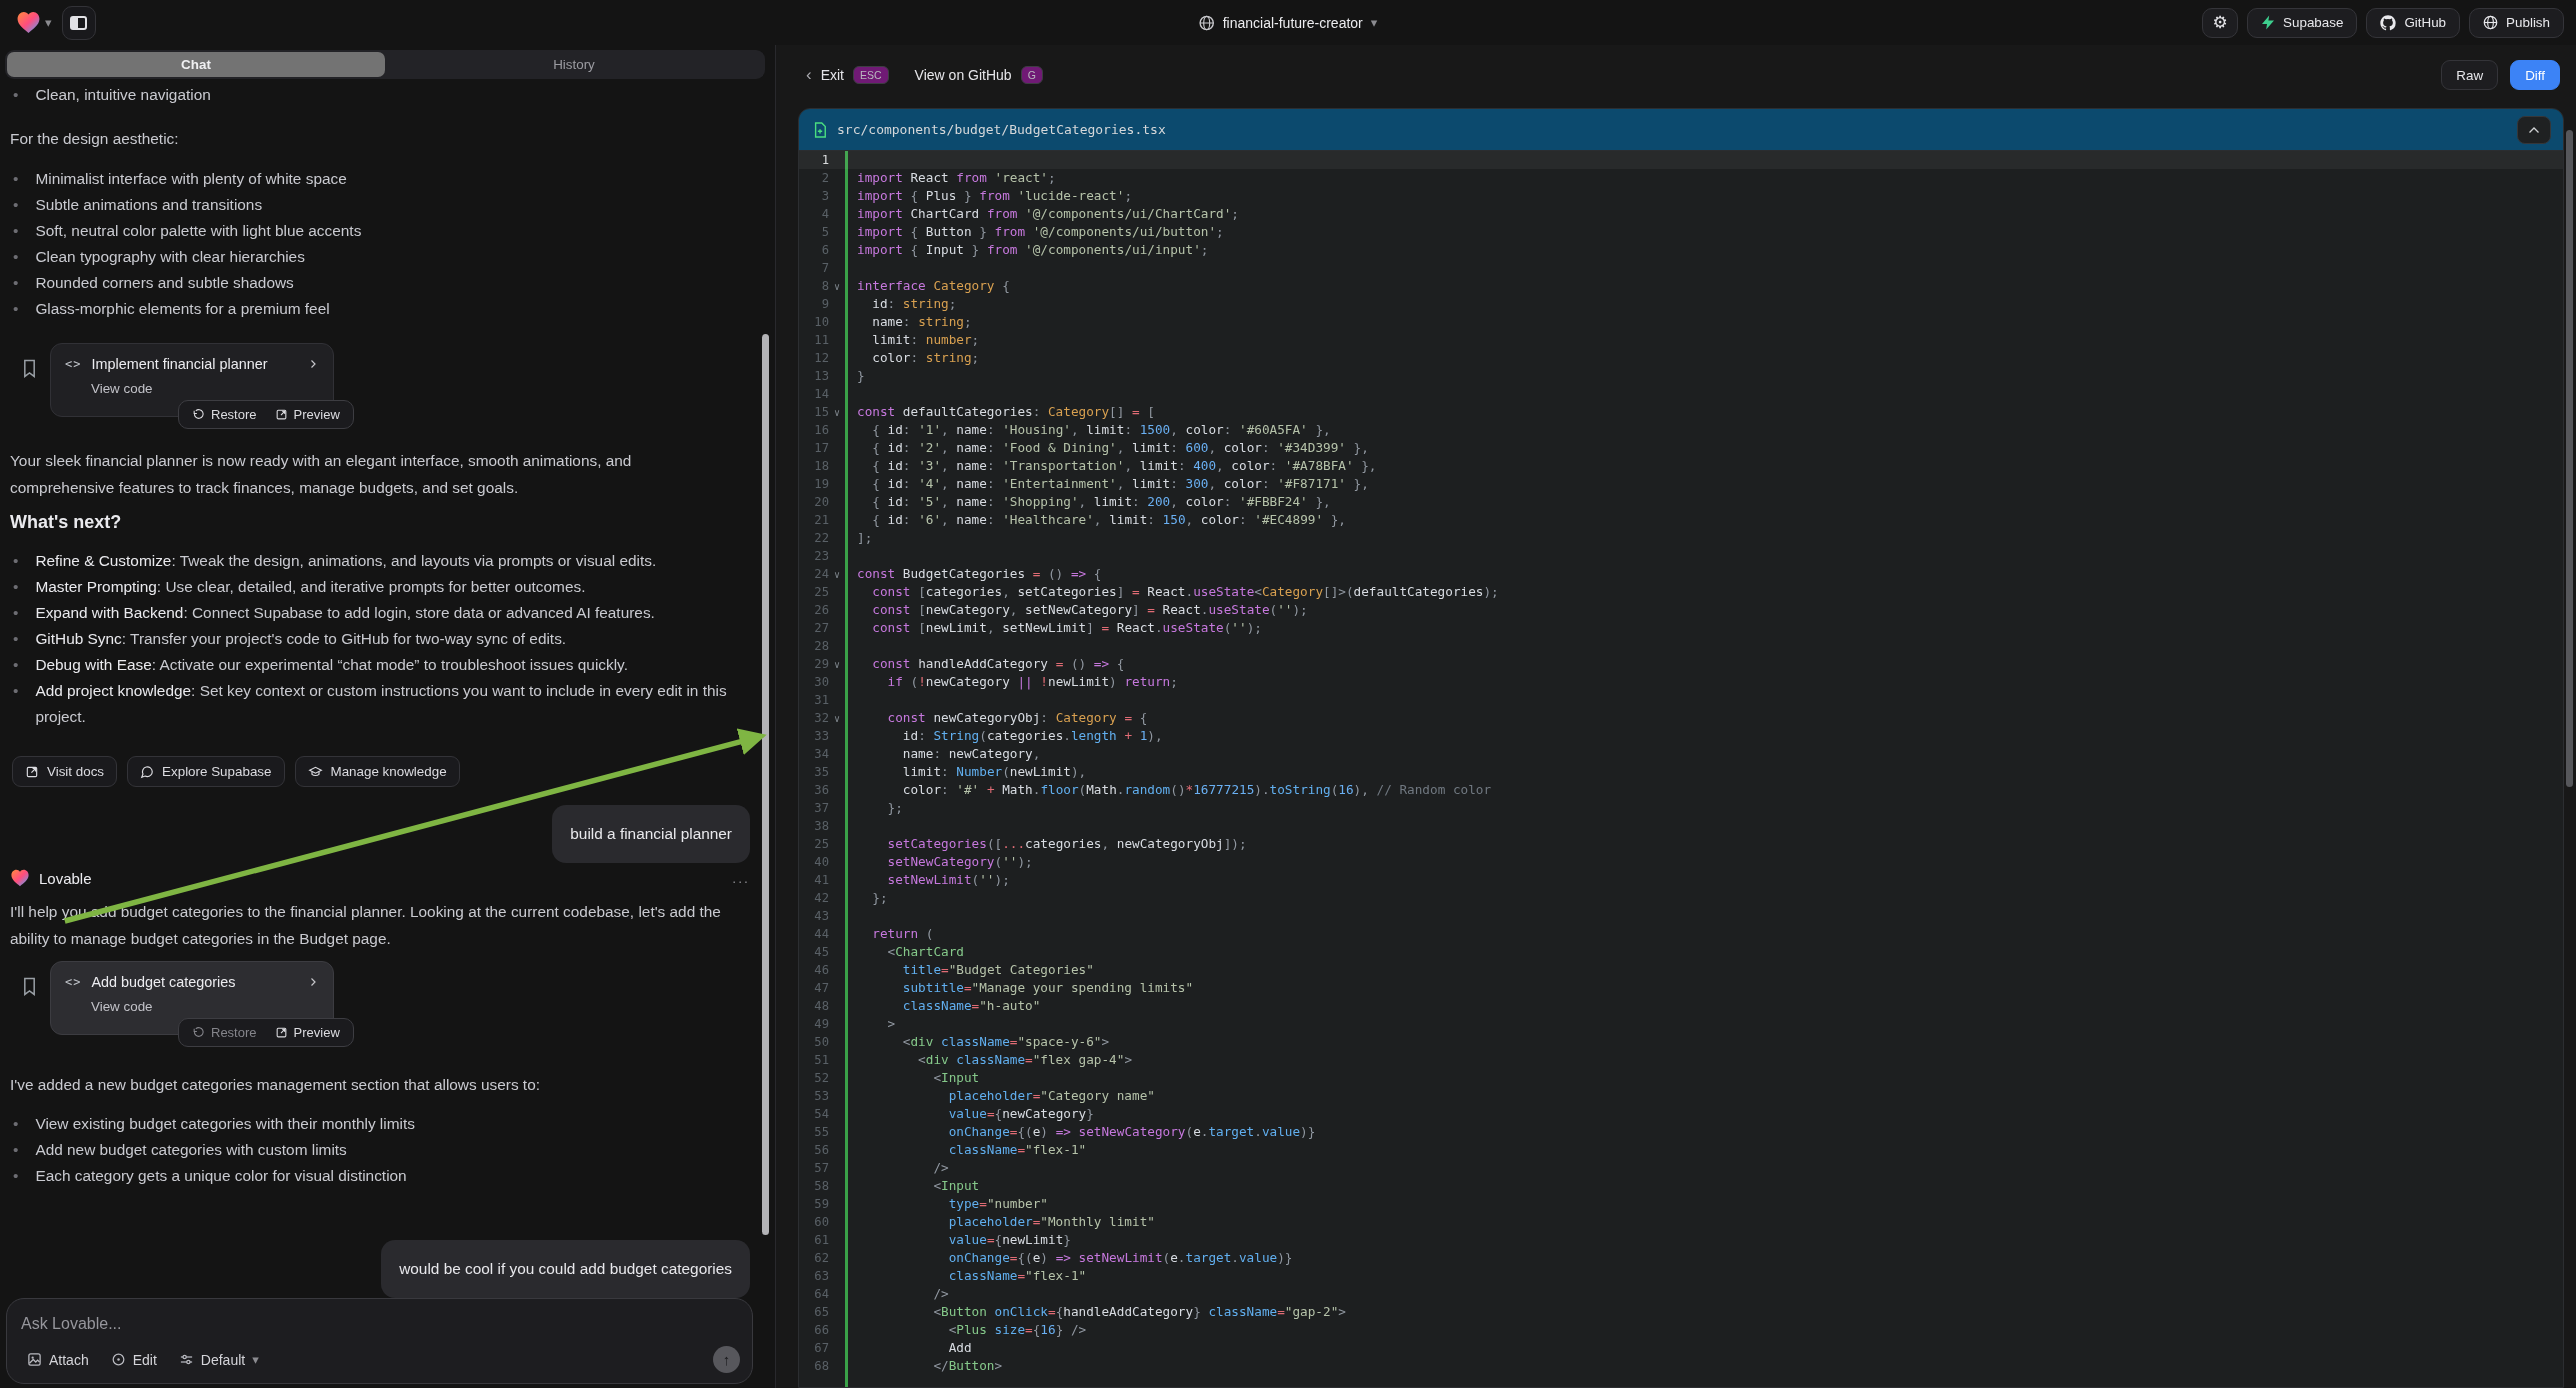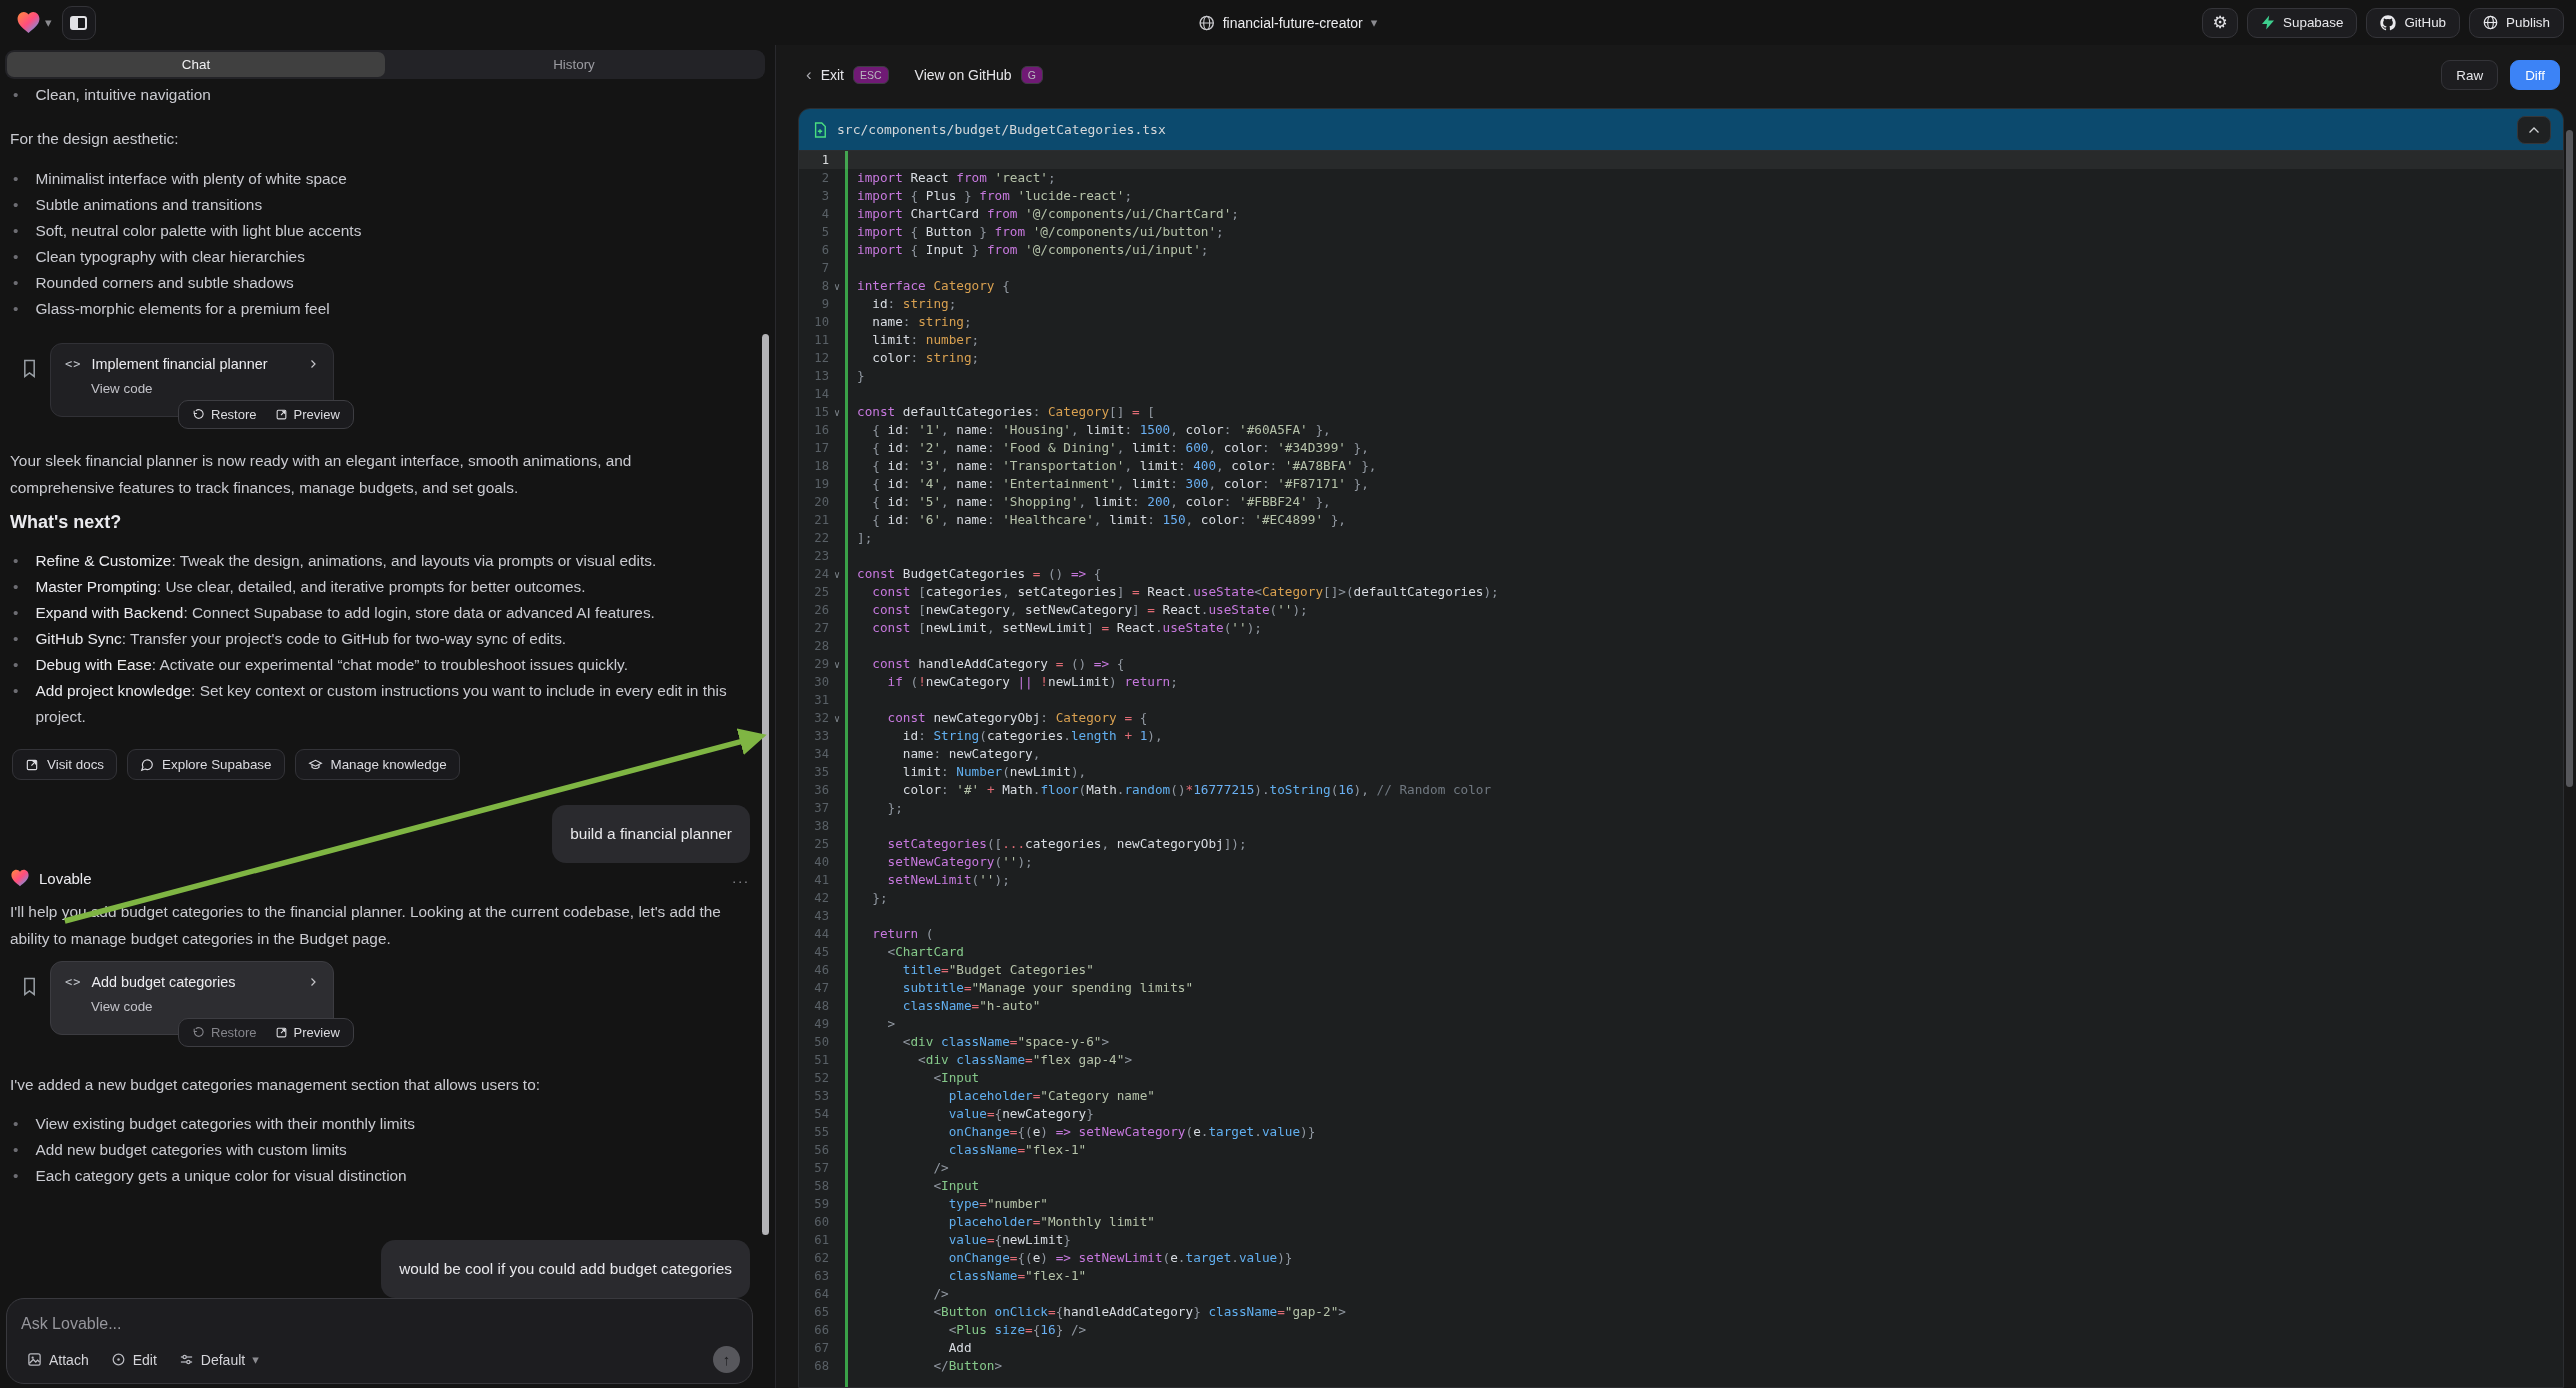--- a/index.html
+++ b/index.html
@@ -21,21 +21,21 @@
   .tb-right { position:absolute; right:12px; top:0; height:45px; display:flex; align-items:center; gap:9px; }
   .tb-btn { height:30px; padding:0 13px; display:flex; align-items:center; gap:8px; background:#1d1d20;
     border:1px solid #343439; border-radius:10px; font-size:13.4px; color:#e8e8ec; }
   .gear-btn { width:36px; padding:0; justify-content:center; font-size:17px; color:#e3e3e7; }
 
   
   .chat { position:absolute; left:0; top:45px; width:775px; bottom:0; background:#141414; }
   .tabs { position:absolute; left:5px; top:5px; width:760px; height:29px; background:#232327; border-radius:9px;
     display:flex; padding:2px; }
   .tab { flex:1; display:flex; align-items:center; justify-content:center; font-size:13.4px; color:#9b9ba1; border-radius:7px; }
-  .tab.active { background:#404040; color:#f0f0f2; }
+  .tab.active { background:#737373; color:#f0f0f2;font-weight:bold; }
 
   .bullet-row { display:flex; gap:17px; line-height:26px; font-size:15.4px; }
   .bl { list-style:none; }
   .bl li { display:flex; gap:17px; line-height:26px; font-size:15.4px; color:#c9cad0; }
   .dot { color:#6d6d73; }
   .bl b { color:#eaeaee; font-weight:normal; }
   .para { font-size:15.4px; line-height:27px; color:#c9cad0; }
   .h-bold { font-size:18px; font-weight:bold; color:#eaeaee; }
 
   .vcard-wrap { position:absolute; left:14px; width:358px; }
@@ -46,21 +46,21 @@
   .code-glyph { font-family:"DejaVu Sans Mono", monospace; font-size:12px; color:#bfc3c9; letter-spacing:1px; }
   .vcard-chevron { margin-left:auto; color:#c6c6cb; }
   .view-code { margin-top:9px; margin-left:26px; font-size:13.4px; color:#c2c2c8; }
   .pill { position:absolute; left:164px; top:57px; height:29px; background:#1b1b1e; border:1px solid #3d3d42; border-radius:10px;
     display:flex; align-items:center; gap:18px; padding:0 13px; white-space:nowrap; }
   .pill-btn { display:flex; align-items:center; gap:6px; font-size:13px; color:#dcdce0; }
   .pill-btn.dim { color:#85858b; }
 
   .act-row { position:absolute; left:12px; display:flex; gap:10px; }
   .act-btn { height:31px; padding:0 12px; display:flex; align-items:center; gap:8px; background:#1a1a1d;
-    border:1px solid #333338; border-radius:9px; font-size:13.4px; color:#dcdce1; }
+    border:1px solid #333338; border-radius:9px; font-size:13.4px; color:#dcdce1;margin-top:7px; }
 
   .bubble { position:absolute; background:#2a2a2e; border-radius:14px; padding:20px 18px; font-size:15.4px; color:#e8e8ec; }
   .assistant-row { position:absolute; left:10px; right:25px; display:flex; align-items:center; gap:9px; }
   .assistant-name { font-size:15px; color:#ececf0; }
   .dots { margin-left:auto; color:#8b8b90; font-size:14px; letter-spacing:2px; }
 
   .chat-scrollbar { position:absolute; right:6px; top:289px; width:7px; height:901px; background:#c9cacd; border-radius:4px; opacity:.88; z-index:30; }
 
   
   .composer { position:absolute; left:6px; top:1253px; width:747px; height:86px; background:#1d1d20;

